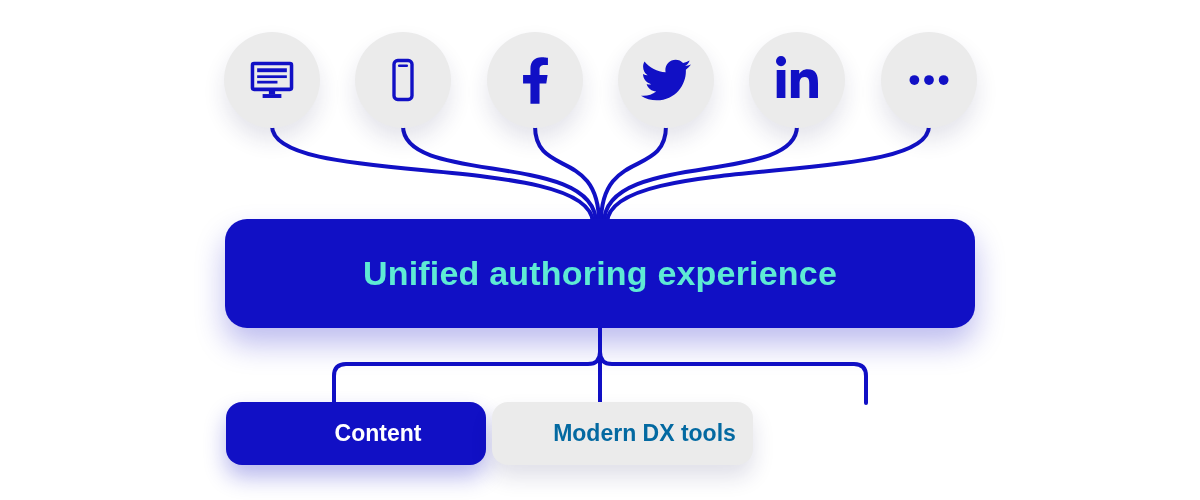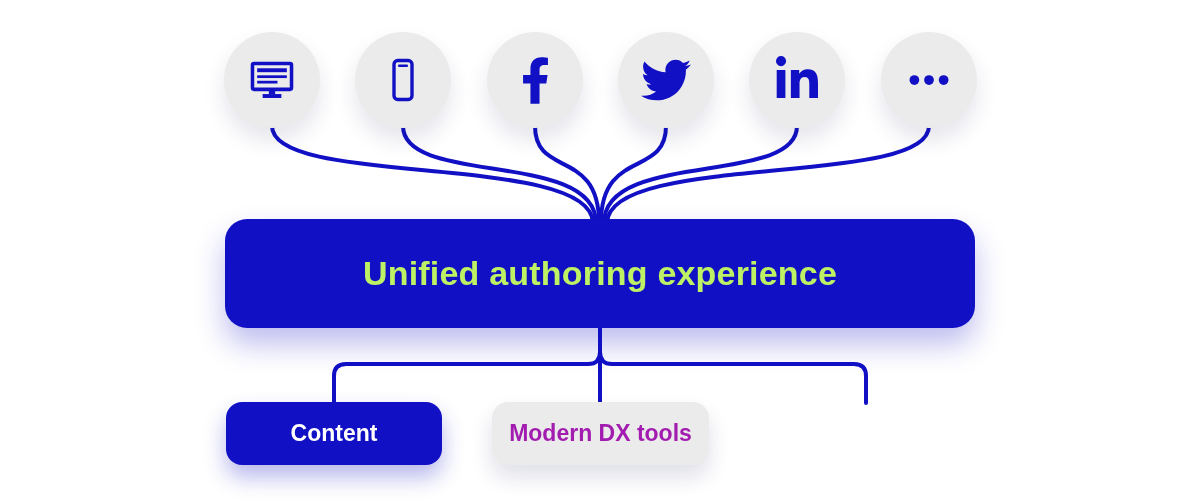--- a/index.html
+++ b/index.html
@@ -21,33 +21,33 @@
   }
   .channel-circle svg{display:block;}
   .hub{
     position:absolute;left:225px;top:219px;width:750px;height:109px;
     background:#1110c5;border-radius:22px;
     display:flex;align-items:center;justify-content:center;
     z-index:2;
     box-shadow:0 16px 30px rgba(17,16,197,.28);
   }
   .hub-label{
-    color:#bef264;font-size:34px;font-weight:bold;letter-spacing:.2px;
+    color:#5eead4;font-size:34px;font-weight:bold;letter-spacing:.2px;
   }
   .source{
     position:absolute;top:402px;height:63px;border-radius:16px;
     display:flex;align-items:center;justify-content:center;
-    z-index:2;font-size:23px;font-weight:bold;
+    z-index:2;font-size:23px;font-weight:bold;padding-left:44px;
   }
   .source.primary{
     background:#1110c5;color:#ffffff;
     box-shadow:0 12px 22px rgba(17,16,197,.30);
   }
   .source.secondary{
-    background:#ebebeb;color:#a21caf;
+    background:#ebebeb;color:#0369a1;
     box-shadow:0 12px 22px rgba(30,30,90,.14);
   }
   .src-content{left:226px;width:216px;}
   .src-dx{left:492px;width:217px;}
   .src-legacy{left:758px;width:217px;}
 </style>
 </head>
 <body>
 
 <div class="canvas">

